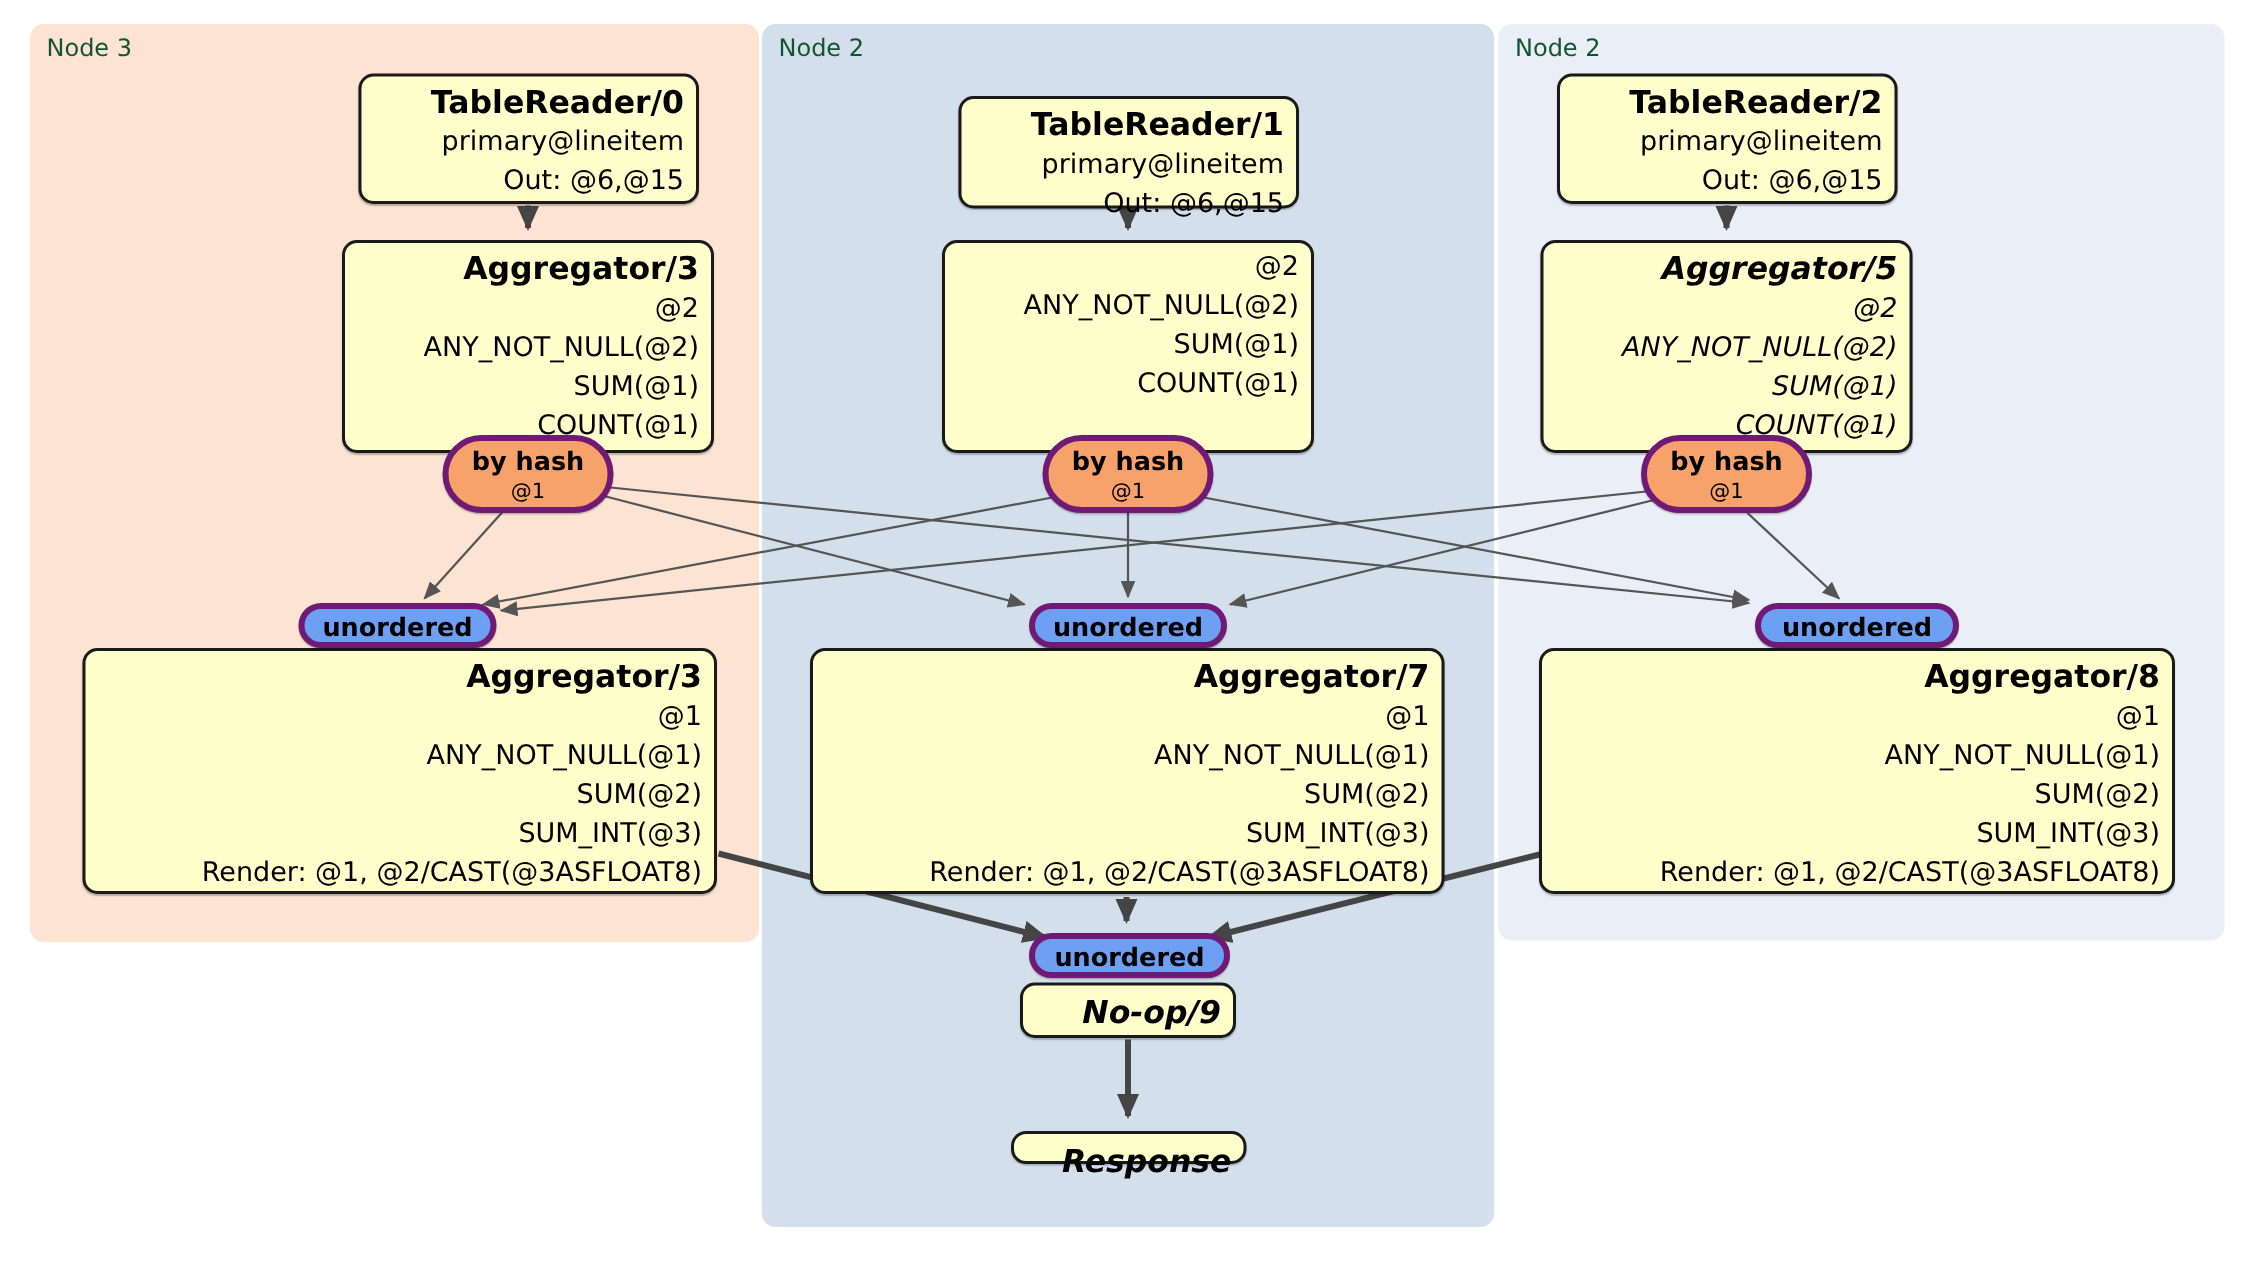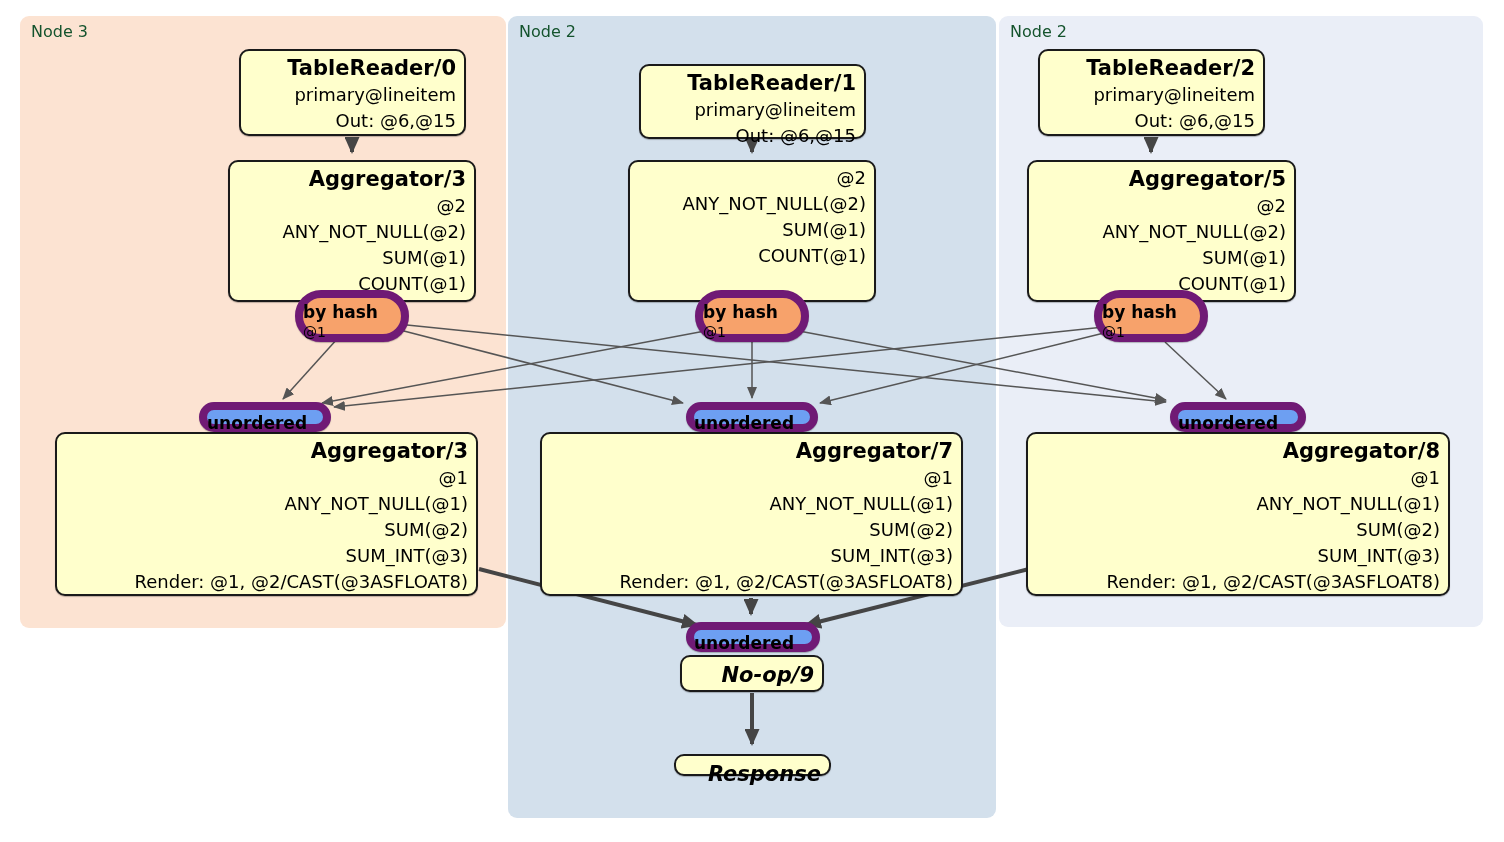--- a/index.html
+++ b/index.html
@@ -12,21 +12,21 @@
   .panel-label{position:absolute;top:6px;left:11px;font-size:16px;color:#14532d;}
   #edges{position:absolute;left:0;top:0;z-index:2;}
   .box{
     position:absolute;background:#ffffcc;border:2px solid #1a1a1a;border-radius:10px;
     box-sizing:border-box;text-align:right;padding:3px 8px;z-index:3;
     box-shadow:0 1px 1px rgba(0,0,0,0.25);
   }
   .box .t{font-weight:bold;font-size:21px;line-height:28px;white-space:nowrap;}
   .box .ln div{font-size:18px;line-height:26px;white-space:nowrap;}
   .pill{
-    position:absolute;border:8px solid #701a75;border-radius:26px;text-align:left;
+    position:absolute;border:4px solid #701a75;border-radius:26px;text-align:center;
     box-sizing:border-box;z-index:4;box-shadow:0 1px 1px rgba(0,0,0,0.25);
   }
   .hash{background:#f7a26b;padding-top:3px;}
   .hash .hl{font-weight:bold;font-size:17px;line-height:22px;}
   .hash .hd{font-size:14px;line-height:18px;}
   .sync{background:#6d9ff2;font-weight:bold;font-size:17px;line-height:27px;}
   .single .t{line-height:30px;font-style:italic;}
 </style>
 </head>
 <body>
@@ -108,21 +108,21 @@
       </div>
   </div>
   <div class="box" style="left:628px;top:160px;width:248px;height:142px;">
     <div class="ln">
         <div>@2</div>
         <div>ANY_NOT_NULL(@2)</div>
         <div>SUM(@1)</div>
         <div>COUNT(@1)</div>
       </div>
   </div>
-  <div class="box" style="left:1027px;top:160px;width:269px;height:142px;">
+  <div class="box" style="left:1027px;top:160px;width:248px;height:142px;font-style:italic;">
     <div class="t">Aggregator/5</div>
     <div class="ln">
         <div>@2</div>
         <div>ANY_NOT_NULL(@2)</div>
         <div>SUM(@1)</div>
         <div>COUNT(@1)</div>
       </div>
   </div>
 
   <div class="pill hash" style="left:295px;top:290px;width:114px;height:52px;">

